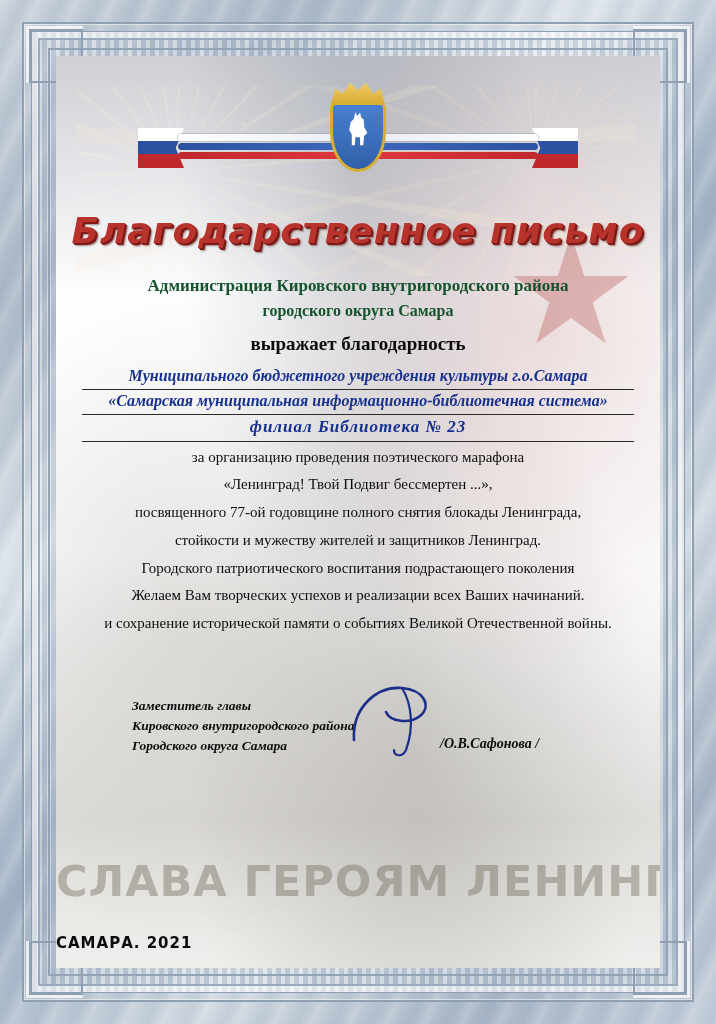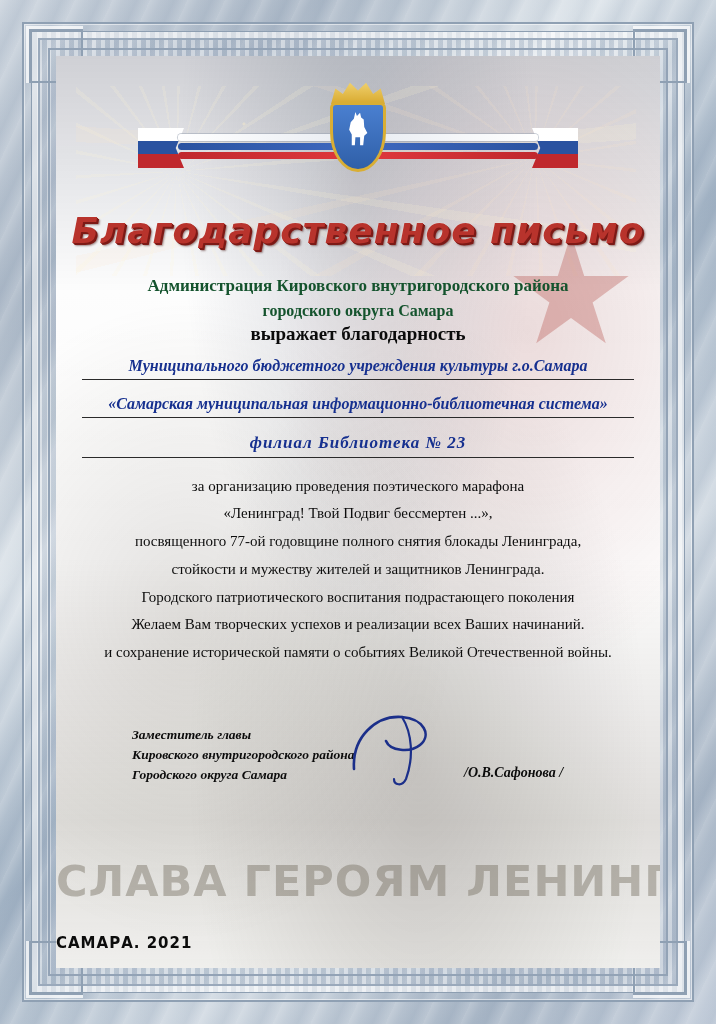--- a/index.html
+++ b/index.html
@@ -241,20 +241,21 @@
   .org-lines {
     margin-top: 22px;
     text-align: center;
     font-weight: bold;
     font-size: 17px;
     color: #14532d;
     line-height: 1.5;
   }
   .org-lines .l2 { font-size: 16px; }
   .grat {
+    margin-top: 10px;
     text-align: center;
     font-weight: bold;
     font-size: 19px;
     color: #0b0b0b;
   }
   .collective {
     margin-top: 4px;
     text-align: center;
     font-weight: bold;
     font-size: 17px;
@@ -266,21 +267,21 @@
     padding: 0 26px;
   }
   .recipient .rline {
     text-align: center;
     font-style: italic;
     font-weight: bold;
     font-size: 16px;
     color: #16308f;
     border-bottom: 1px solid #2a2a2a;
     padding-bottom: 4px;
-    margin-bottom: 15px;
+    margin-bottom: 2px;
   }
   .recipient .rline.r3 {
     font-size: 17px;
     letter-spacing: 1px;
   }
 
   .body-text {
     margin-top: 0;
     padding: 0 34px;
     text-align: center;
@@ -306,21 +307,21 @@
   .sig-mark {
     position: absolute;
     left: 290px;
     top: -16px;
     width: 120px;
     height: 78px;
     color: #1b2f8a;
   }
   .sig-name {
     position: absolute;
-    left: 408px;
+    left: 384px;
     top: 40px;
     font-family: "Liberation Serif", serif;
     font-style: italic;
     font-weight: bold;
     font-size: 14px;
     color: #0b0b0b;
     white-space: nowrap;
   }
 
   .footer {
@@ -383,21 +384,21 @@
       <div class="recipient">
         <div class="rline r1">Муниципального бюджетного учреждения культуры г.о.Самара</div>
         <div class="rline r2">«Самарская муниципальная информационно-библиотечная система»</div>
         <div class="rline r3">филиал Библиотека  №  23</div>
       </div>
 
       <div class="body-text">
         <p class="p">за организацию проведения поэтического марафона</p>
         <p class="p">«Ленинград! Твой Подвиг бессмертен ...»,</p>
         <p class="p">посвященного 77-ой годовщине полного снятия блокады Ленинграда,</p>
-        <p class="p">стойкости и мужеству жителей и защитников Ленинграда.</p>
+        <p class="p">стойкости и мужеству жителей и защитников Ленинград.</p>
         <p class="p">Городского патриотического воспитания подрастающего поколения</p>
         <p class="p">Желаем Вам творческих успехов и реализации всех Ваших начинаний.</p>
         <p class="p">и сохранение исторической памяти о событиях Великой Отечественной войны.</p>
       </div>
 
       <div class="signature">
         <div class="sig-title">
           <div>Заместитель главы</div>
           <div>Кировского внутригородского района</div>
           <div>Городского округа Самара</div>

